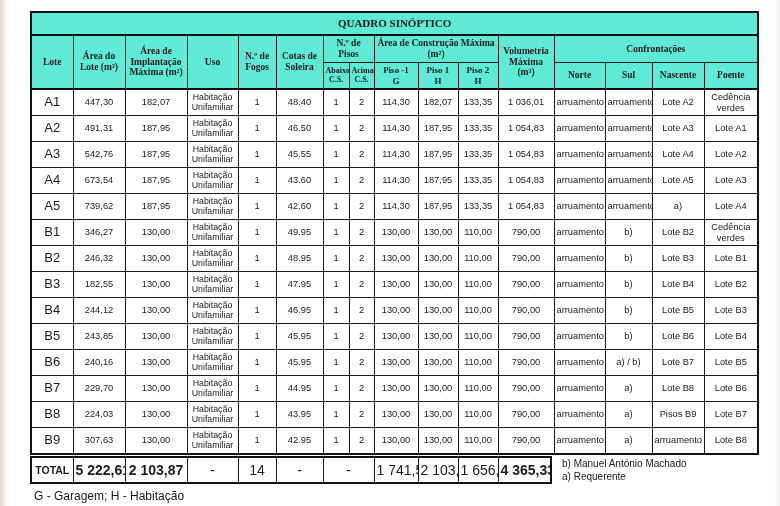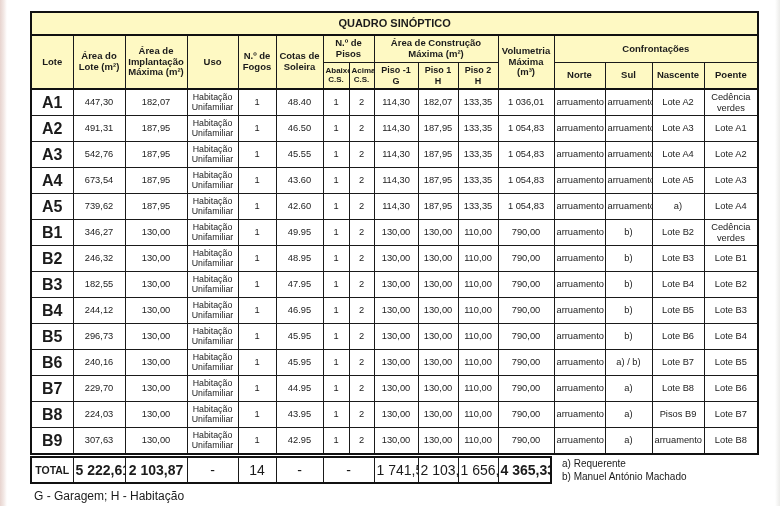--- a/index.html
+++ b/index.html
@@ -35,34 +35,35 @@
     position:absolute;left:30px;top:11px;width:727px;
     border:2px solid #111;
   }
   .main-table .title-cell{
     height:21px;
     font-size:11px;font-weight:bold;
     border-bottom:2px solid #111;
   }
   .main-table thead th{
     font-size:9.5px;font-weight:bold;line-height:1.12;
-    background:#fef9c3;
+    background:#5eead4;
+    font-family:Liberation Serif, serif;
   }
   .main-table thead tr.h1 th{height:26px;}
   .main-table thead tr.h2 th{height:25px;}
   .main-table thead tr.h2 th.small{font-size:8px;}
   .main-table thead tr.h2 th.piso{white-space:pre-line;font-size:9px;}
   .main-table thead tr.h2{border-bottom:2px solid #111;}
   .main-table thead tr.h2 th{border-bottom:2px solid #111;}
 
   .main-table tbody td{
     height:25px;
     font-size:9.3px;line-height:1.12;
   }
-  .main-table tbody td.c-lote{font-weight:bold;font-size:16px;}
+  .main-table tbody td.c-lote{font-weight:normal;font-size:13px;}
   .main-table tbody td.c-uso{font-size:8.8px;line-height:1.05;margin-top:48px;}
   .main-table tbody td.num{white-space:nowrap;}
 
   
   .total-table{
     position:absolute;left:30px;top:456px;width:520px;
     border:2px solid #111;
     padding-left:20px;
   }
   .total-table td{
@@ -296,21 +297,21 @@
           <td class="num">130,00</td>
           <td class="num">110,00</td>
           <td class="num">790,00</td>
           <td>arruamento</td>
           <td>b)</td>
           <td>Lote B5</td>
           <td>Lote B3</td>
         </tr>
         <tr>
           <td class="c-lote">B5</td>
-          <td class="num">296,73</td>
+          <td class="num">243,85</td>
           <td class="num">130,00</td>
           <td class="c-uso">Habitação Unifamiliar</td>
           <td class="num">1</td>
           <td class="num">45.95</td>
           <td class="num">1</td>
           <td class="num">2</td>
           <td class="num">130,00</td>
           <td class="num">130,00</td>
           <td class="num">110,00</td>
           <td class="num">790,00</td>
@@ -419,19 +420,19 @@
         <td>-</td>
         <td>1 741,50</td>
         <td>2 103,87</td>
         <td>1 656,75</td>
         <td class="b">4 365,33</td>
       </tr>
     </tbody>
   </table>
 
   <div class="notes">
+    <div>b) Manuel António Machado</div>
     <div>a) Requerente</div>
-    <div>b) Manuel António Machado</div>
   </div>
 
   <div class="footer-note">G - Garagem; H - Habitação</div>
 
 </div>
 
 </body></html>

